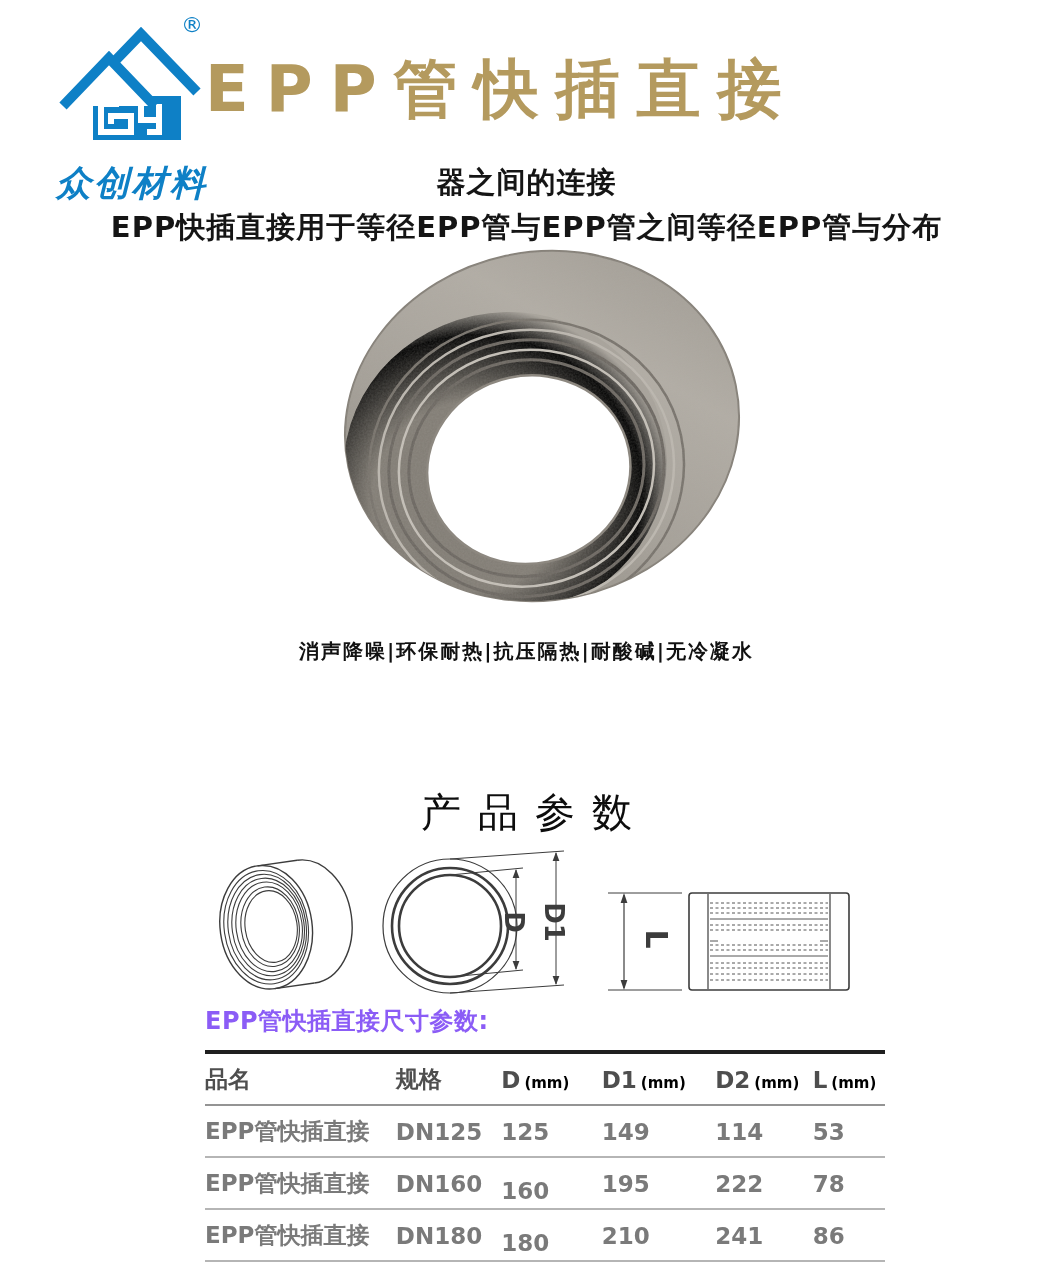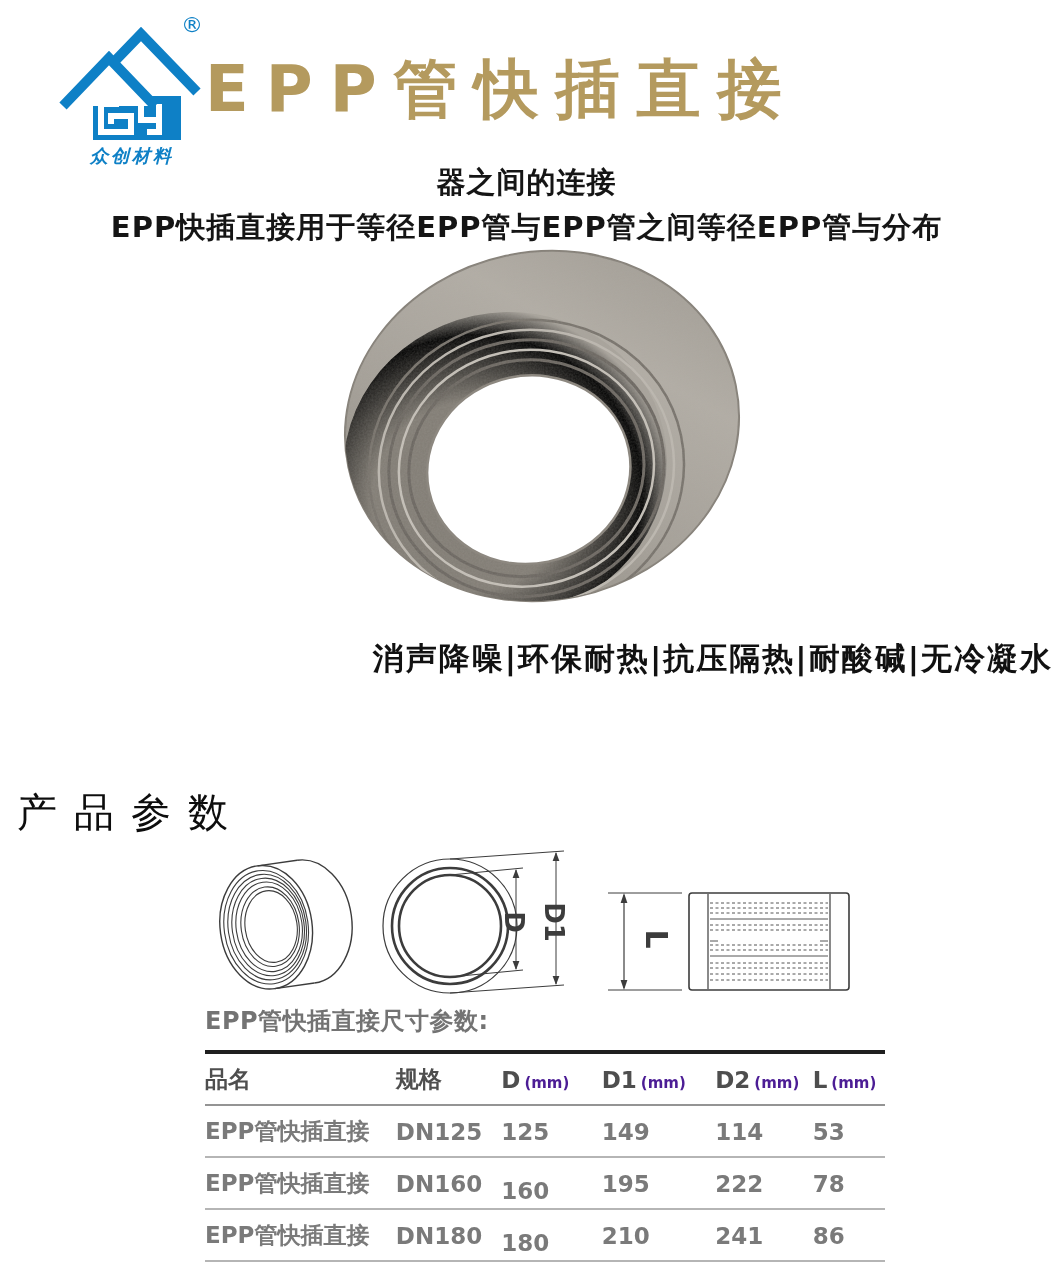--- a/index.html
+++ b/index.html
@@ -2,56 +2,56 @@
 <html><head>
 <meta charset="utf-8">
 <style>
   html,body{margin:0;padding:0;background:#fff;}
   .page{position:relative;width:1053px;height:1267px;margin:0 auto;background:#fff;overflow:hidden;
         font-family:"DejaVu Sans",sans-serif;color:#1a1a1a;}
 
   
   .logo-block{position:absolute;left:52px;top:10px;width:160px;text-align:center;}
   .logo-block svg{display:block;margin:0 auto;}
-  .brand-name{margin-top:2px;font-size:18px;font-weight:bold;font-style:italic;
+  .brand-name{margin-top:18px;font-size:35px;font-weight:bold;font-style:italic;
               color:#0e80c6;letter-spacing:3px;white-space:nowrap;font-family:Liberation Mono, monospace;}
 
   
   .page-title{position:absolute;left:205px;top:46px;width:680px;
               font-size:64px;font-weight:bold;color:#b49a5e;letter-spacing:17px;white-space:nowrap;}
   .product-description{position:absolute;left:0;top:160px;width:100%;text-align:center;
               font-size:29px;font-weight:bold;color:#151515;line-height:1.55;letter-spacing:1px;}
 
   
   .product-photo{position:absolute;left:330px;top:238px;width:424px;height:390px;}
 
   
-  .features-text{position:absolute;left:0;top:638px;width:100%;text-align:right;
-              font-size:31px;font-weight:bold;color:#111;letter-spacing:2px;}
-
-  
-  .section-heading{position:absolute;left:0;top:785px;width:100%;
+  .features-text{position:absolute;left:0;top:638px;width:100%;text-align:center;
+              font-size:20px;font-weight:bold;color:#111;letter-spacing:2px;}
+
+  
+  .section-heading{position:absolute;left:0;top:785px;width:100%;text-align:center;
               font-size:40px;font-weight:normal;color:#0d0d0d;letter-spacing:17px;text-indent:17px;}
 
   .drawing{position:absolute;}
   .drawing-1{left:202px;top:853px;}
   .drawing-2{left:368px;top:850px;}
   .drawing-3{left:594px;top:853px;}
   .drawing svg text{font-family:"DejaVu Sans",sans-serif;}
 
   
   .table-section{position:absolute;left:205px;top:1005px;width:680px;}
-  .table-title{font-size:24px;font-weight:bold;color:#737373;margin:0 0 13px 0;letter-spacing:0.5px;}
+  .table-title{font-size:24px;font-weight:bold;color:#8b5cf6;margin:0 0 13px 0;letter-spacing:0.5px;}
   table.size-table{width:100%;border-collapse:collapse;table-layout:fixed;
               border-top:4px solid #1f1f1f;border-bottom:2px solid #b5b5b5;}
   table.size-table th,table.size-table td{text-align:left;font-weight:bold;padding:10px 0 9px 0;}
   table.size-table th{color:#4e4e4e;font-size:23px;border-bottom:2px solid #949494;}
   table.size-table td{color:#7a7a7a;font-size:23px;border-bottom:2px solid #b5b5b5;}
   table.size-table tr:last-child td{border-bottom:none;}
-  .unit{font-size:15px;color:#4c1d95;margin-left:4px;}
+  .unit{font-size:15px;color:#000000;margin-left:4px;}
   .c0{width:190px;} .c1{width:105px;} .c2{width:100px;} .c3{width:113px;margin-left:32px;} .c4{width:97px;} .c5{width:72px;}
   
   tbody tr:nth-child(2) td:nth-child(3) span,
   tbody tr:nth-child(3) td:nth-child(3) span{position:relative;top:7px;display:inline-block;}
 </style>
 </head>
 <body>
 
 <div class="page">
 

